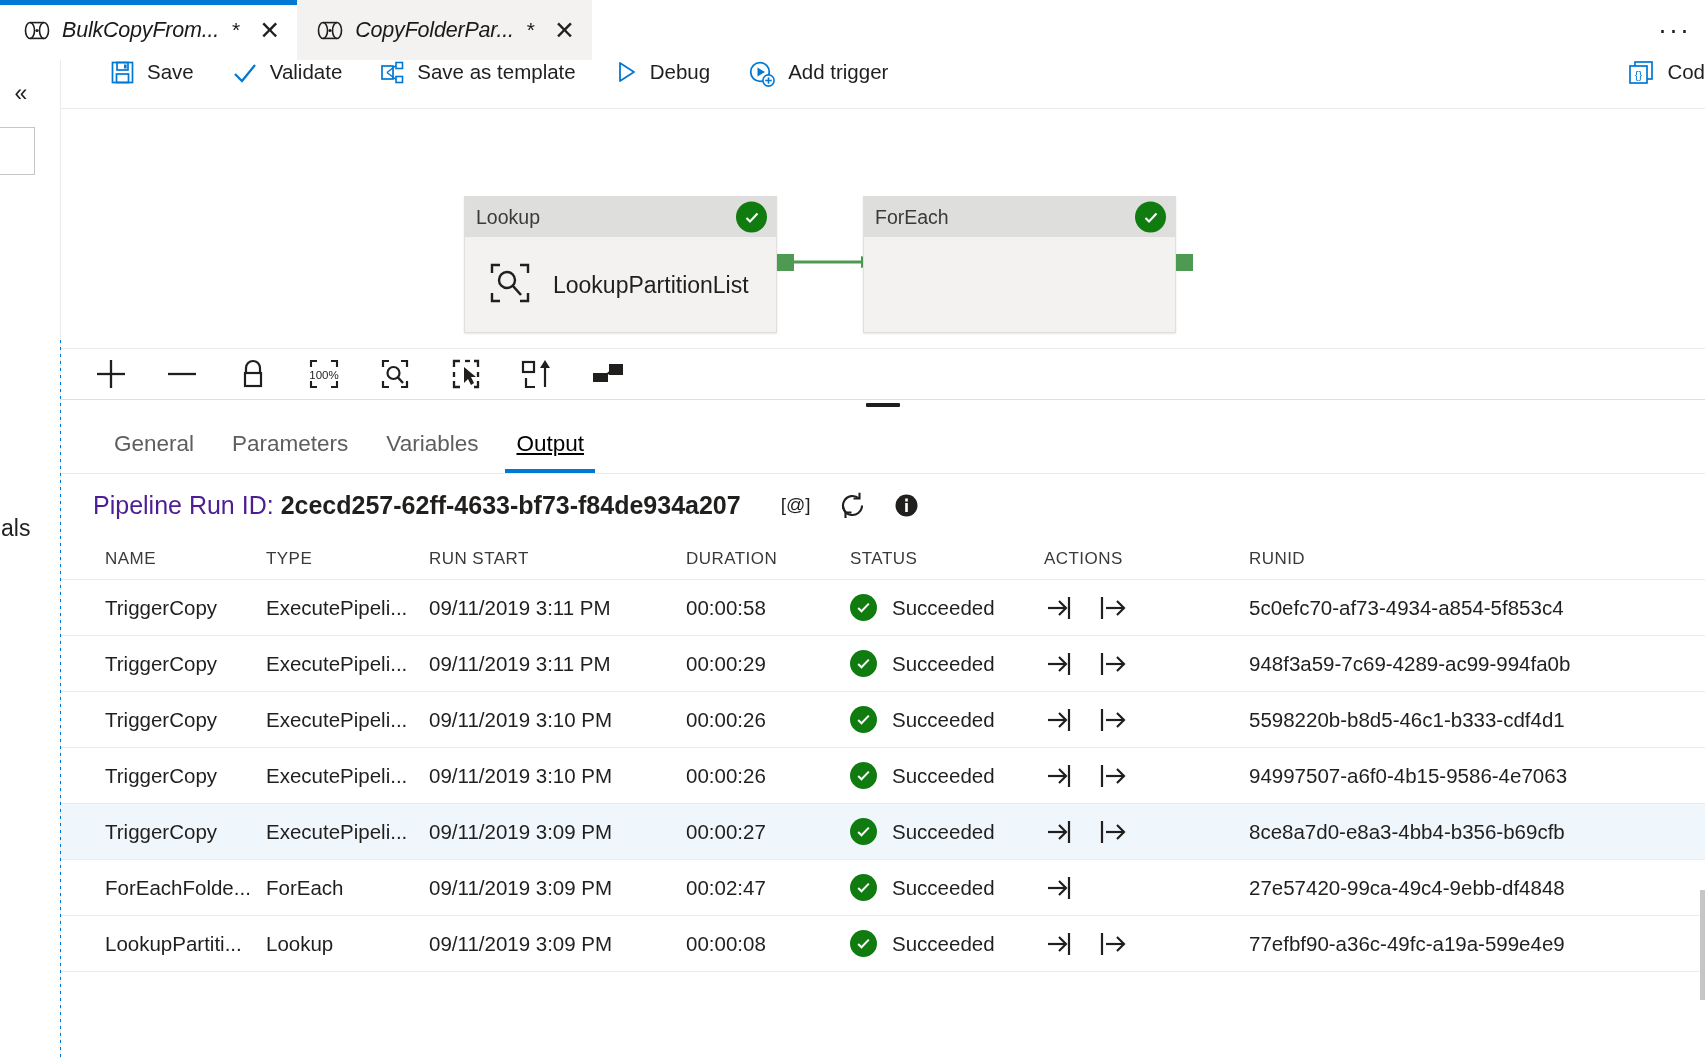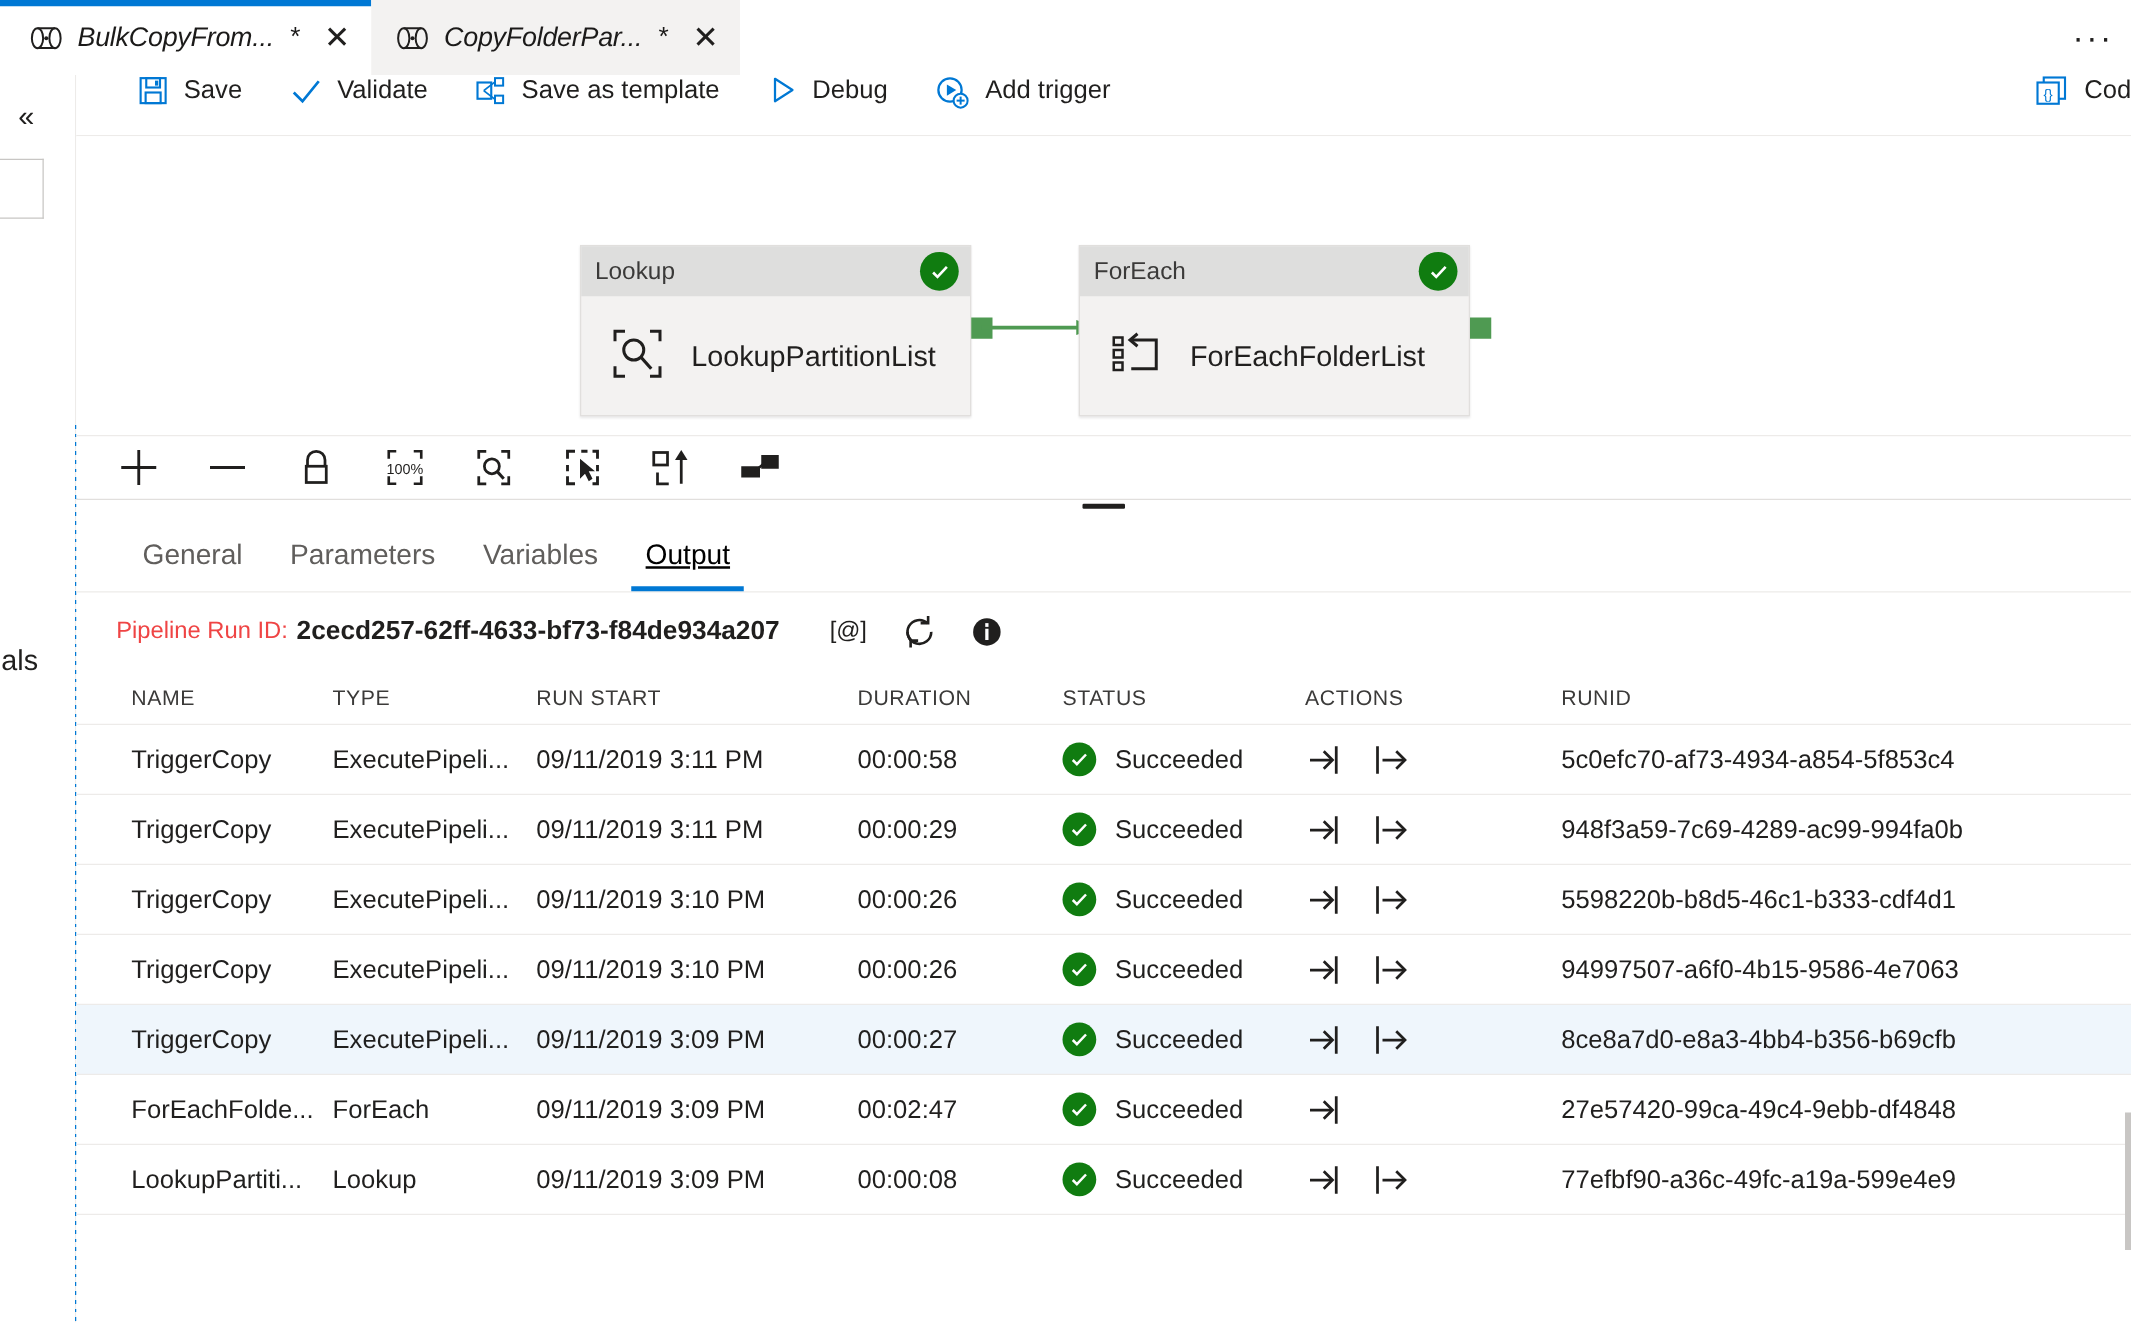--- a/index.html
+++ b/index.html
@@ -152,22 +152,22 @@
   .ptab.active { color: #000000; text-decoration: underline; }
   .ptab.active::after {
     content: ""; position: absolute; left: 8px; right: 8px; bottom: 0; height: 4px;
     background: #0078d4;
   }
 
   .runid-row {
     position: absolute; left: 0; top: 74px; width: 100%; height: 62px;
     display: flex; align-items: center; padding-left: 32px; gap: 0;
   }
-  .runid-label { font-size: 19px; color: #ef4444; }
-  .runid-value { font-size: 21px; color: #201f1e; font-weight: bold; margin-left: 7px; }
+  .runid-label { font-size: 25px; color: #4c1d95; }
+  .runid-value { font-size: 25px; color: #201f1e; font-weight: bold; margin-left: 7px; }
   .runid-actions { display: flex; align-items: center; gap: 27px; margin-left: 40px; }
   .runid-act { cursor: pointer; display: flex; align-items: center; justify-content: center; }
   .at-icon { font-size: 19px; color: #201f1e; }
 
   
   .table { position: absolute; left: 0; top: 134px; width: 100%; height: 525px; overflow: hidden; }
   .trow {
     display: flex; align-items: center; height: 56px;
     border-bottom: 1px solid #edebe9; padding-left: 44px;
     font-size: 20.5px; color: #201f1e;
@@ -352,32 +352,20 @@
 
     <div class="node node-foreach">
       <div class="node-head">
         <span>ForEach</span>
         <span class="node-check">
           <svg width="18" height="18" viewBox="0 0 18 18">
             <polyline points="3.5,9.5 7,13 14.5,5" fill="none" stroke="#ffffff" stroke-width="2.1"></polyline>
           </svg>
         </span>
       </div>
-      <div class="node-body">
-        <span>
-          <svg width="42" height="42" viewBox="0 0 42 42">
-            <rect x="3" y="8" width="7" height="6" fill="none" stroke="#201f1e" stroke-width="2"></rect>
-            <rect x="3" y="18" width="7" height="6" fill="none" stroke="#201f1e" stroke-width="2"></rect>
-            <rect x="3" y="28" width="7" height="6" fill="none" stroke="#201f1e" stroke-width="2"></rect>
-            <polyline points="17,10 37,10 37,33 17,33" fill="none" stroke="#201f1e" stroke-width="2.4"></polyline>
-            <polyline points="22,5 16,10 22,15" fill="none" stroke="#201f1e" stroke-width="2.4"></polyline>
-          </svg>
-        </span>
-        <span class="node-title">ForEachFolderList</span>
-      </div>
     </div>
 
     <div class="port port-out-foreach"></div>
   </div>
 
   <div class="canvastools">
     <div class="ctool">
       <svg width="34" height="34" viewBox="0 0 34 34">
         <line x1="17" y1="3" x2="17" y2="31" stroke="#201f1e" stroke-width="2.3"></line>
         <line x1="3" y1="17" x2="31" y2="17" stroke="#201f1e" stroke-width="2.3"></line>

